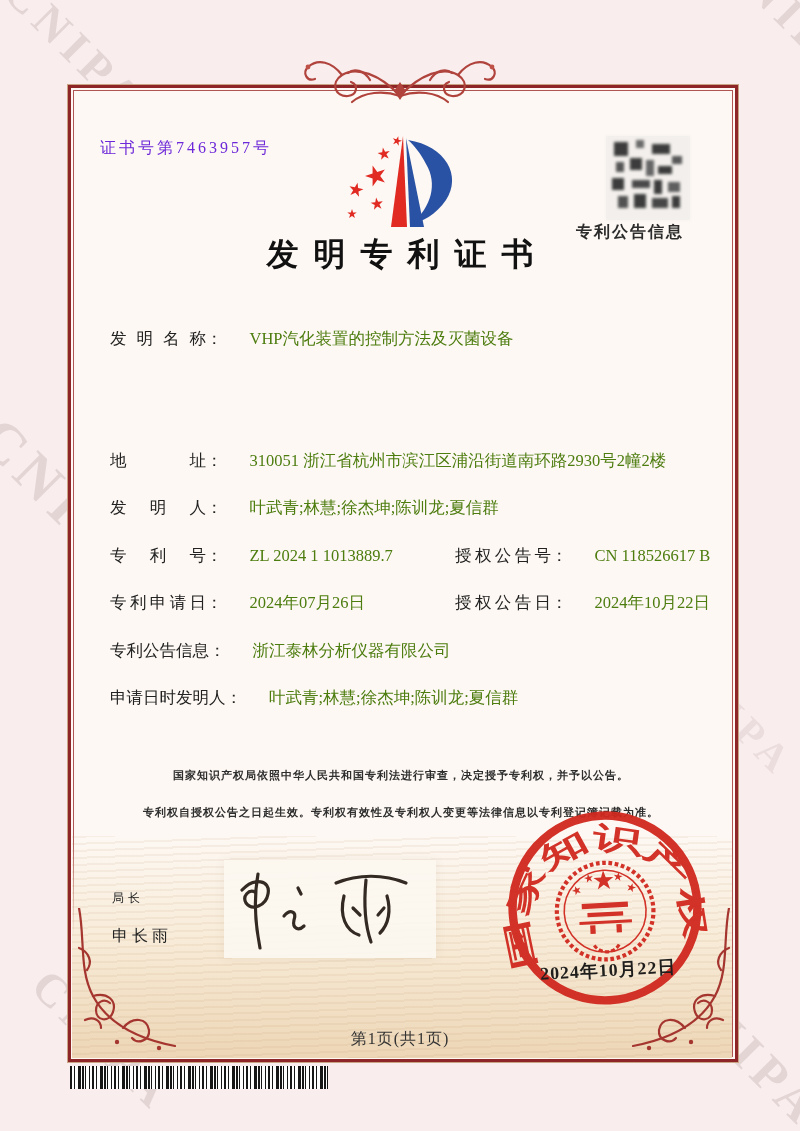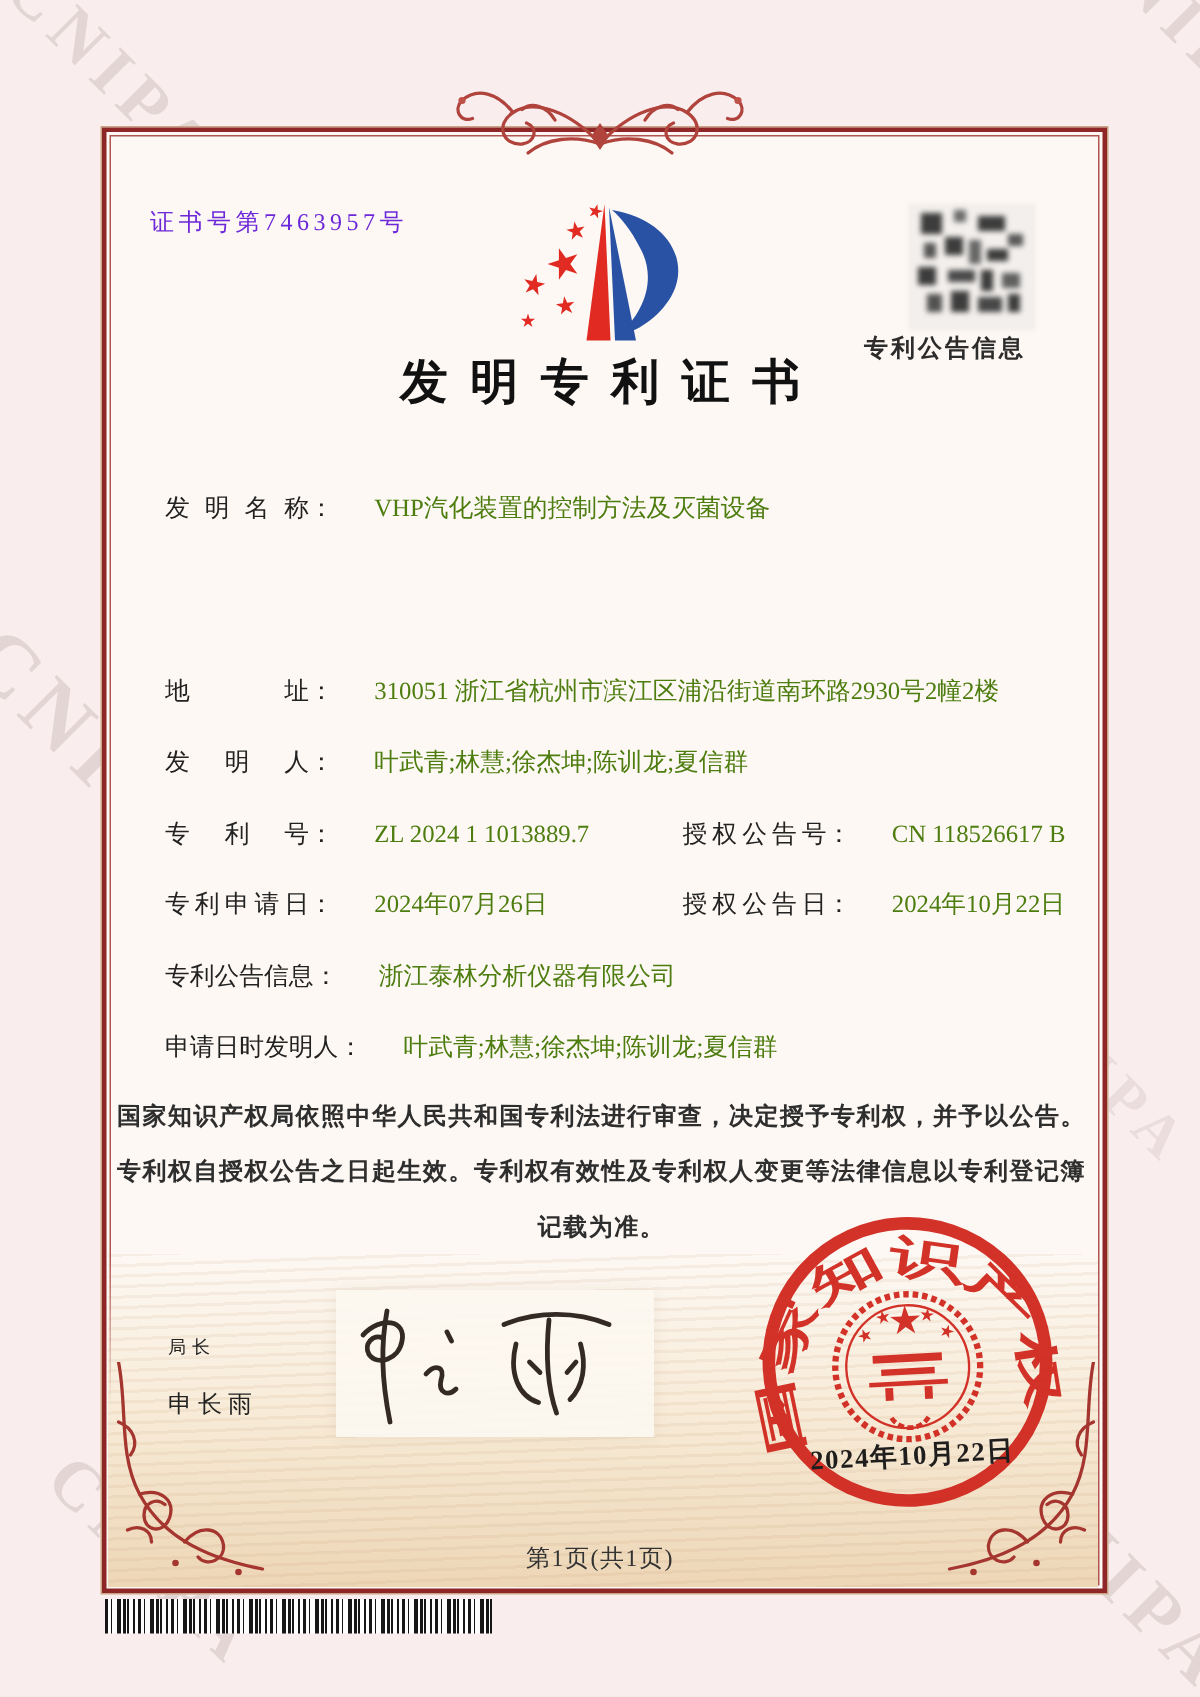--- a/index.html
+++ b/index.html
@@ -75,22 +75,22 @@
   .flabel.wide { width:auto; text-align-last:auto; }
   .fcolon { margin-right:7px; }
   .fvalue { color:#4d7c0f;margin-left:20px; }
   .r1{left:110px; top:328px;}  .r2{left:110px; top:398px;}
   .r3{left:110px; top:450px;}  .r4{left:110px; top:497px;}
   .r5a{left:110px; top:545px;} .r5b{left:455px; top:545px;}
   .r6a{left:110px; top:592px;} .r6b{left:455px; top:592px;}
   .r7{left:110px; top:640px;}  .r8{left:110px; top:687px;}
   
   .legal {
-    position:absolute; left:78px; top:726px; width:646px; z-index:4;
-    font-size:16px; font-weight:600; color:#2e2e2e; text-align:center; line-height:37px;
+    position:absolute; left:78px; top:757px; width:646px; z-index:4;
+    font-size:11px; font-weight:600; color:#2e2e2e; text-align:center; line-height:37px;
     letter-spacing:1px;
   }
   
   .signer-title { position:absolute; left:112px; top:890px; z-index:4;
     font-family:"Liberation Sans","DejaVu Sans",sans-serif; font-size:12px; letter-spacing:4px; color:#222;}
   .signer-name  { position:absolute; left:112px; top:926px; z-index:4;
     font-family:Liberation Serif, serif; font-size:16px; letter-spacing:4px; color:#222;}
   .sig-patch {
     position:absolute; left:224px; top:860px; width:212px; height:98px; z-index:4;
     background:rgba(252,247,240,0.92); box-shadow:0 0 10px rgba(120,90,60,0.08);

